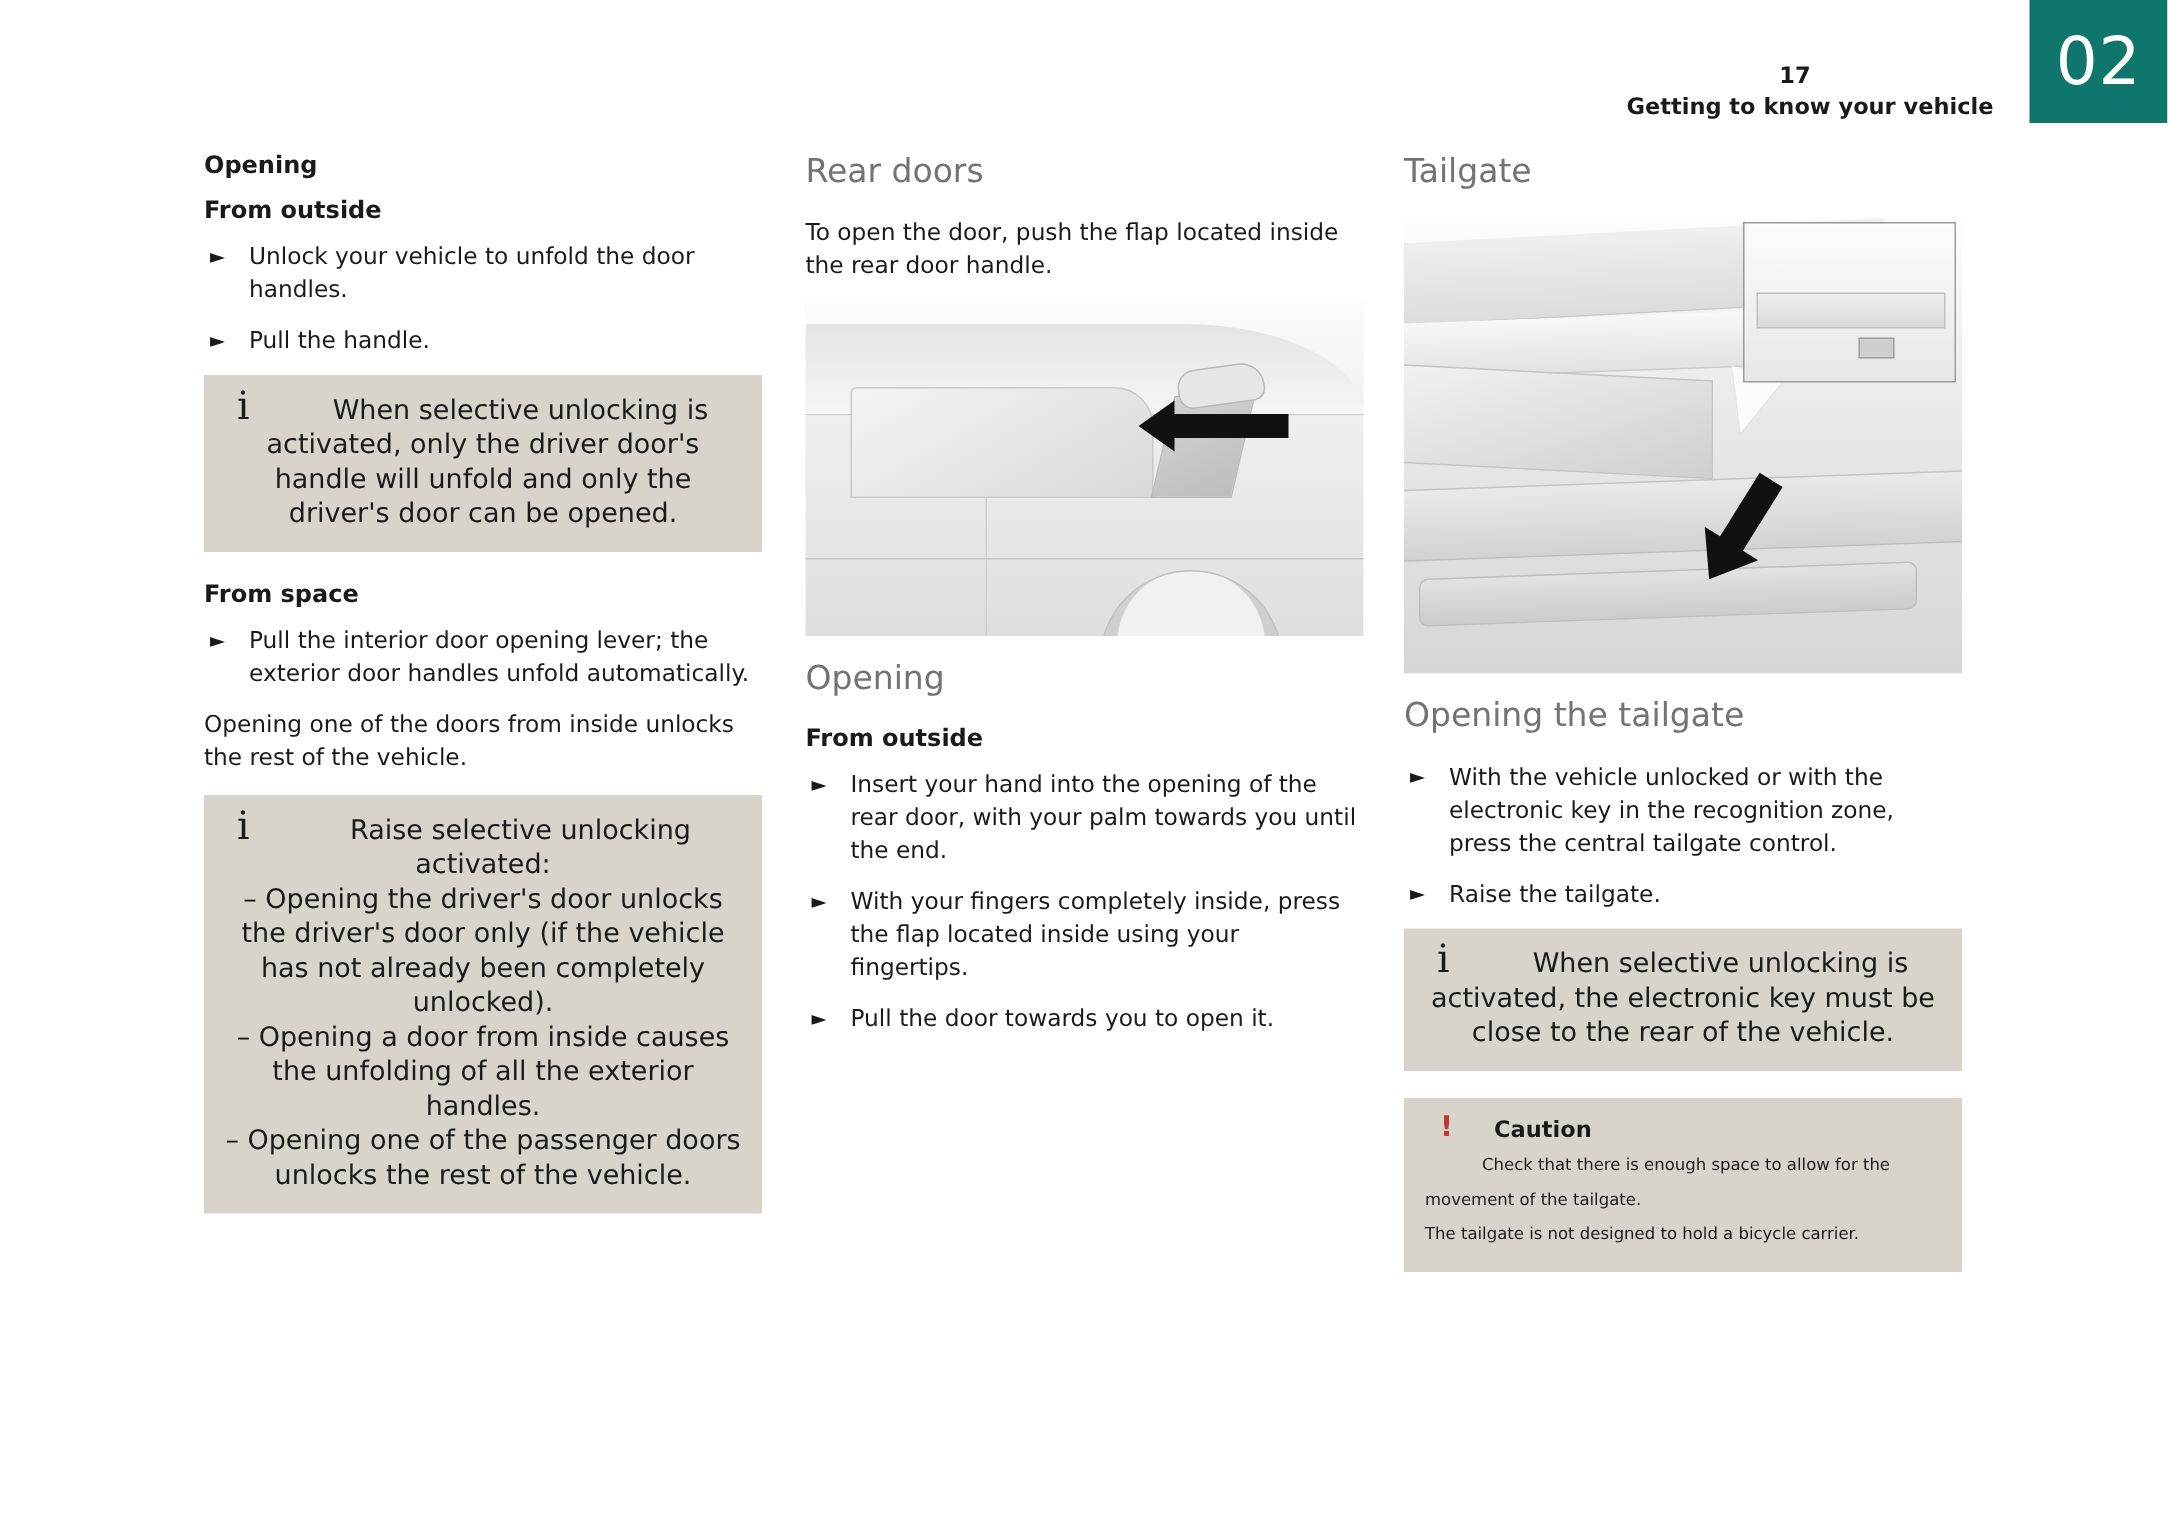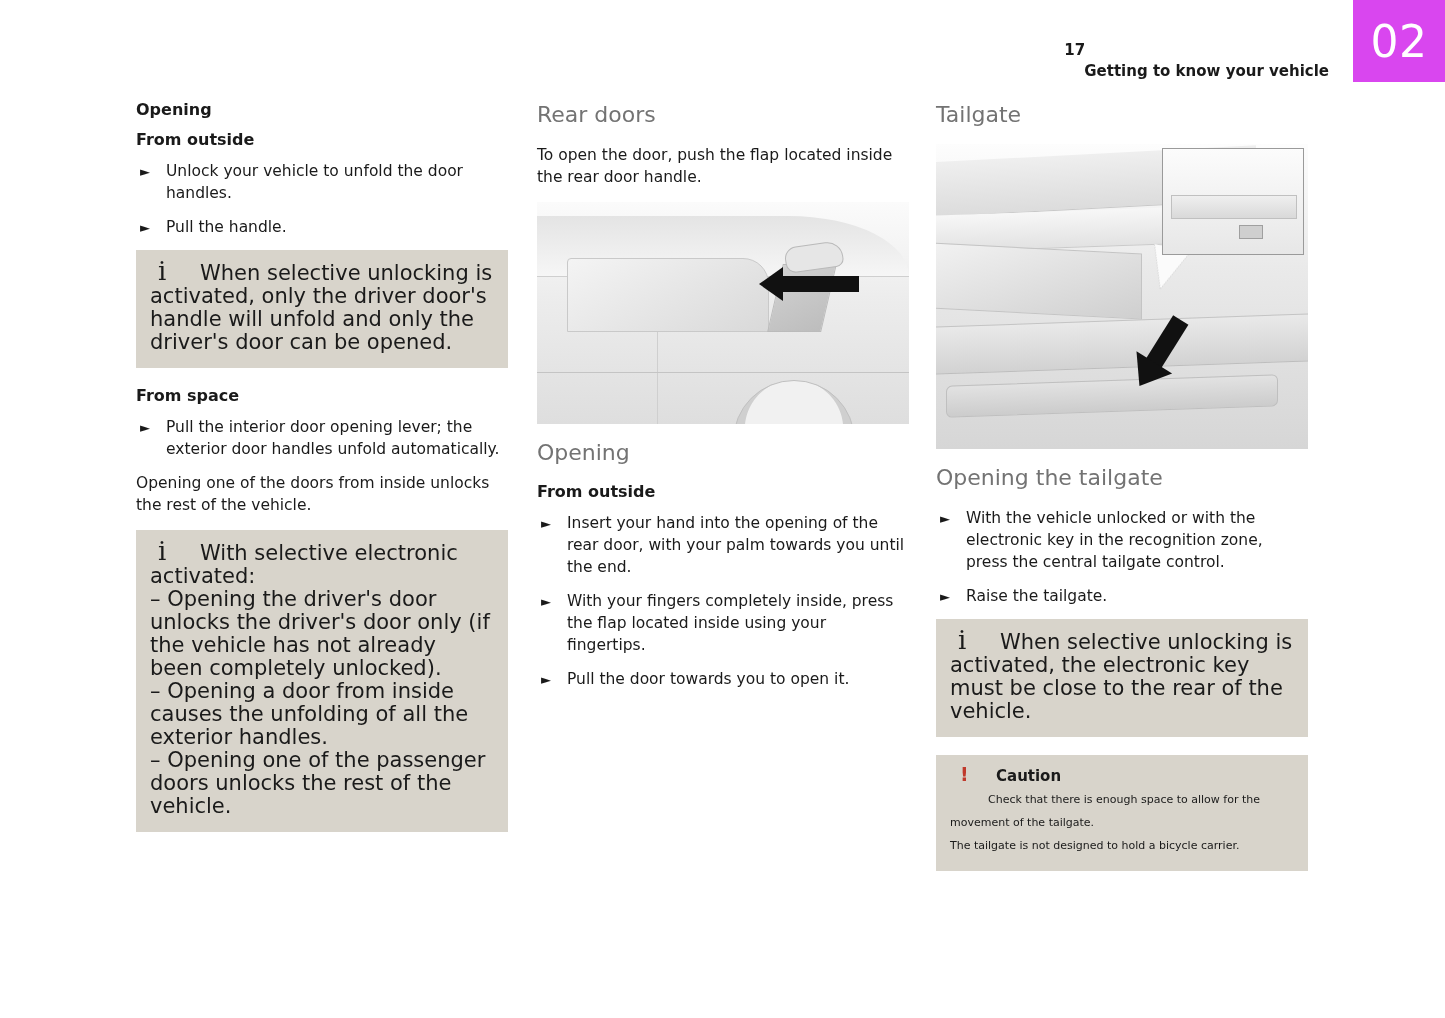--- a/index.html
+++ b/index.html
@@ -16,34 +16,34 @@
     overflow: hidden;
   }
 
   
   .chapter-tab {
     position: absolute;
     top: 0;
     right: 0;
     width: 92px;
     height: 82px;
-    background: #d946ef;
+    background: #0f766e;
     color: #ffffff;
     display: flex;
     align-items: center;
     justify-content: center;
     font-size: 44px;
     font-weight: 400;
     letter-spacing: 0.5px;
   }
   .header-block {
     position: absolute;
     top: 42px;
     right: 116px;
-    text-align: left;
+    text-align: center;
   }
   .page-number {
     font-size: 15px;
     font-weight: bold;
     line-height: 17px;
   }
   .header-title {
     font-size: 15px;
     font-weight: bold;
     line-height: 20px;
@@ -111,22 +111,23 @@
     position: absolute;
     left: 22px;
     top: 8px;
     font-size: 26px;
     line-height: 26px;
     font-weight: 400;
     color: #1a1a1a;
     font-family: "DejaVu Serif", serif;
   }
   .note-box .note-text {
-    font-size: 21px;
+    font-size: 18px;
     line-height: 23px;
+    text-align: center;
   }
   .note-box .note-text .indent-first {
     display: block;
     text-indent: 50px;
   }
   .note-box .note-text .line {
     display: block;
   }
 
   .caution-box {
@@ -357,21 +358,21 @@
       <span class="bullet-arrow">►</span>
       <span>Pull the interior door opening lever; the exterior door handles unfold automatically.</span>
     </li>
   </ul>
 
   <p class="body">Opening one of the doors from inside unlocks the rest of the vehicle.</p>
 
   <div class="note-box">
     <span class="note-icon">i</span>
     <div class="note-text">
-      <span class="indent-first">With selective electronic activated:</span>
+      <span class="indent-first">Raise selective unlocking activated:</span>
       <span class="line">– Opening the driver's door unlocks the driver's door only (if the vehicle has not already been completely unlocked).</span>
       <span class="line">– Opening a door from inside causes the unfolding of all the exterior handles.</span>
       <span class="line">– Opening one of the passenger doors unlocks the rest of the vehicle.</span>
     </div>
   </div>
 
 </div>
 
 <div class="col col-2">
 

